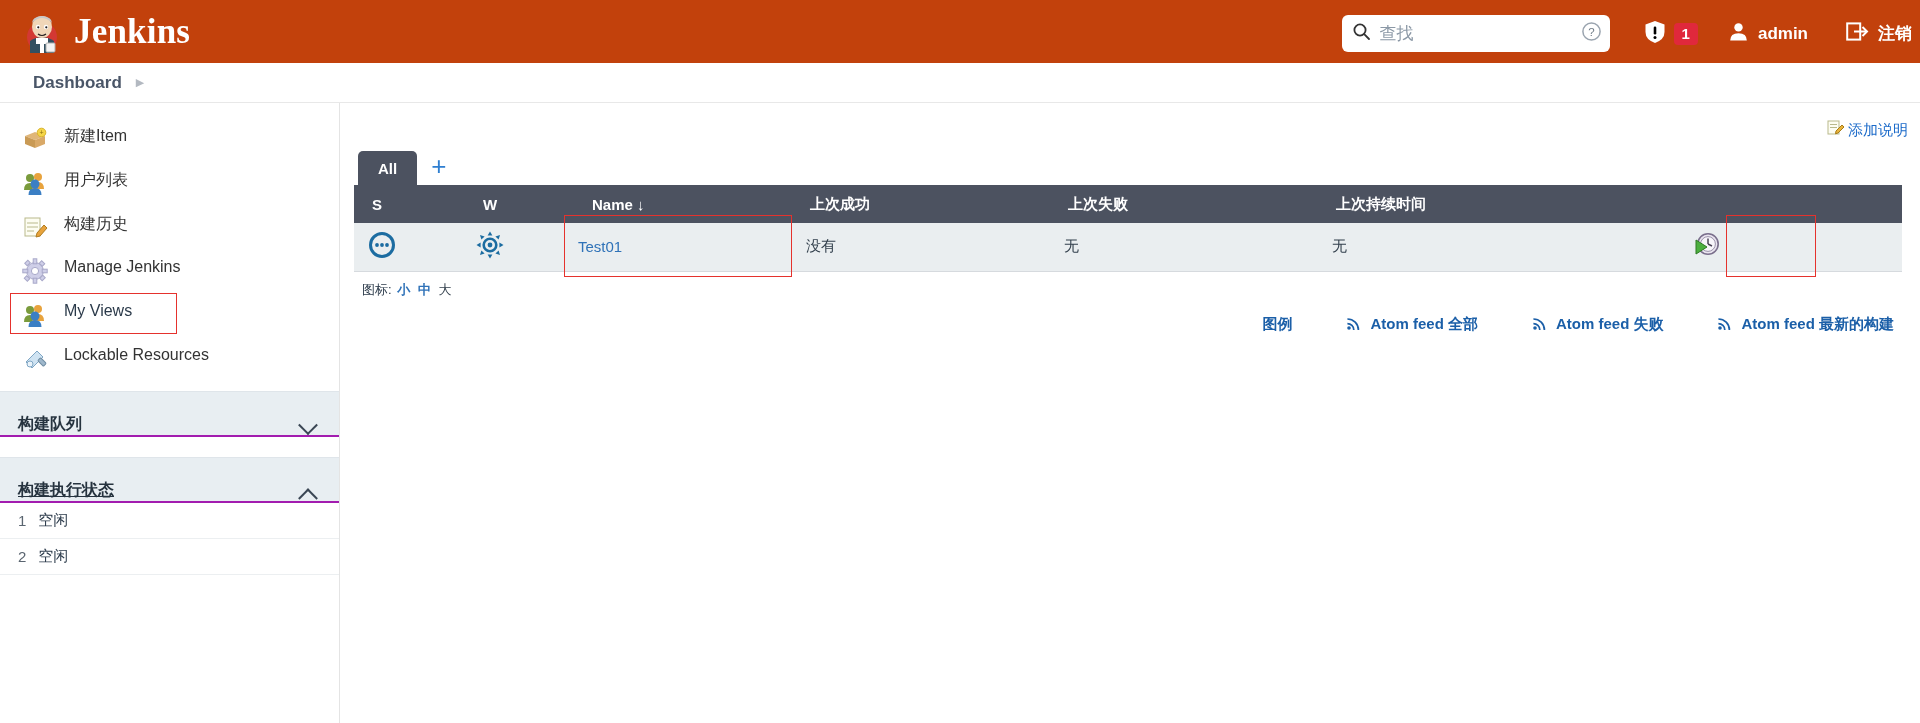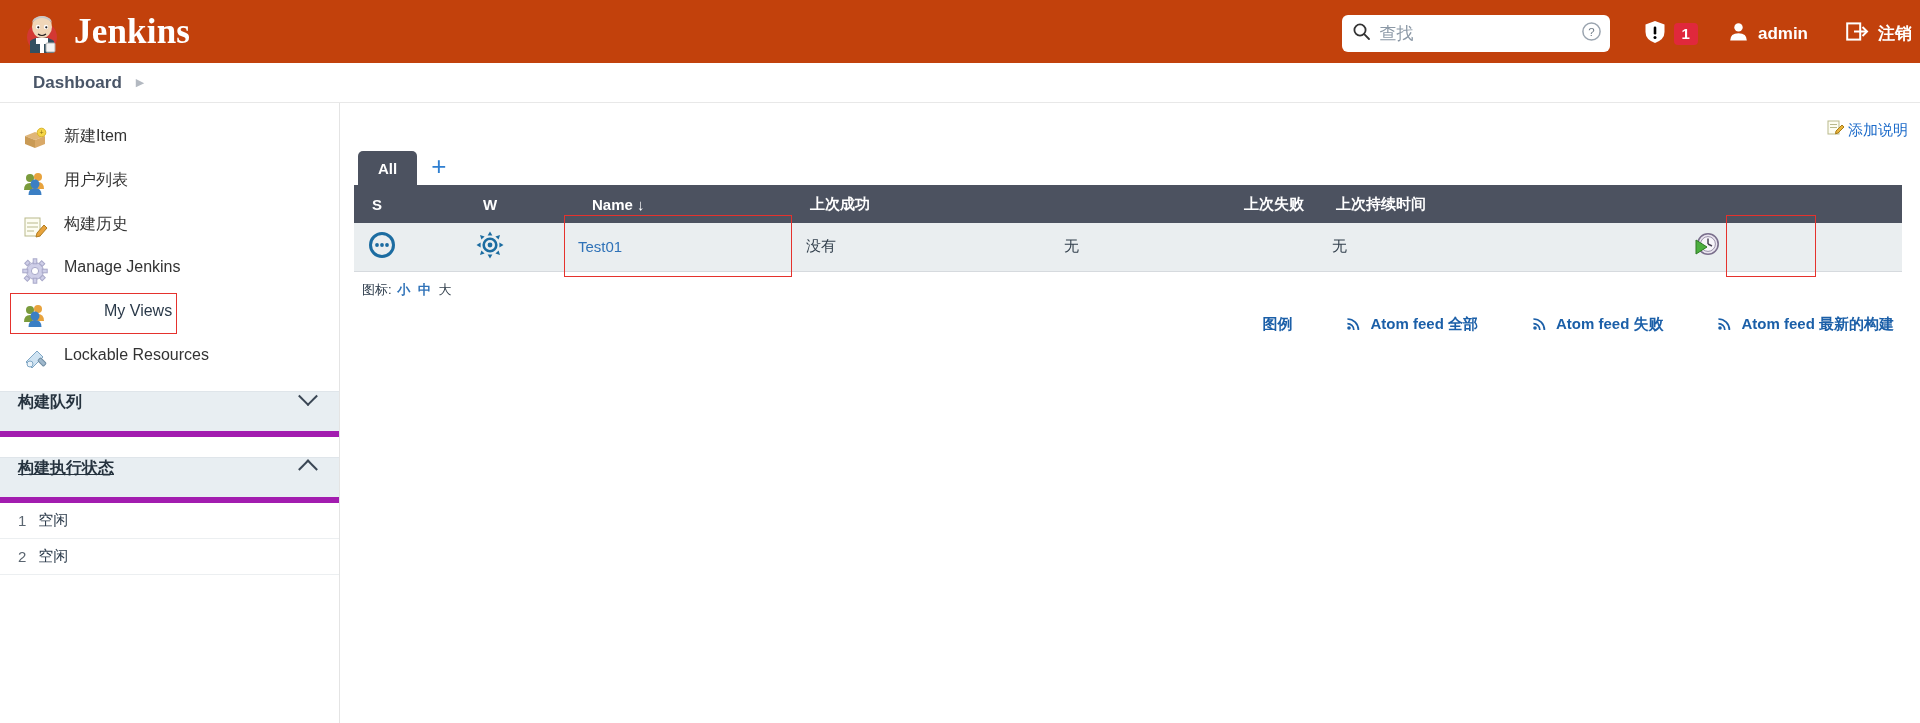--- a/index.html
+++ b/index.html
@@ -59,30 +59,30 @@
   .page { display: flex; height: 620px; position: relative; }
 
   
   .sidebar { width: 340px; background: #fff; border-right: 1px solid #e4e4e4; position: relative; }
   .side-nav { padding: 14px 0 10px 0; }
   .side-item {
     display: flex; align-items: flex-start; gap: 16px;
     padding: 9px 0 9px 22px; position: relative; cursor: pointer;
   }
   .side-item .label { font-size: 16px; color: #333; }
-  .side-item .label.dark { color: #2b3a4a; margin-left: 40px; }
+  .side-item .label.dark { color: #2b3a4a; }
   .side-item.outlined::after {
     content: ""; position: absolute; left: 10px; top: 0px;
     width: 165px; height: 39px; border: 1.6px solid #e5322d; pointer-events: none;
   }
   .ico { width: 26px; height: 26px; position: relative; flex: 0 0 26px; }
 
   .panel-head {
-    background: #e8eef2; border-top: 1px solid #dfe5ea; border-bottom: 6px solid #a21caf;
-    height: 46px; display: flex; align-items: flex-start; justify-content: space-between;
+    background: #e8eef2; border-top: 1px solid #dfe5ea; border-bottom: 2px solid #a21caf;
+    height: 46px; display: flex; align-items: flex-end; justify-content: space-between;
     padding: 0 24px 0 18px; cursor: pointer;
   }
   .panel-head .ptitle { font-size: 16px; font-weight: 700; color: #26333f; }
   .panel-head .ptitle.underline { text-decoration: underline; }
   .chev { width: 14px; height: 14px; border-right: 2.4px solid #3a4654; border-bottom: 2.4px solid #3a4654; }
   .chev.down { transform: rotate(45deg) translate(-2px,-2px); }
   .chev.up { transform: rotate(-135deg) translate(-3px,-3px); }
   .panel-gap { height: 20px; background: #fff; }
   .exec-row {
     height: 36px; display: flex; align-items: center; gap: 12px;
@@ -111,21 +111,21 @@
 
   table.jobs { width: 100%; border-collapse: collapse; table-layout: fixed; }
   table.jobs thead th {
     background: #4c5260; color: #fff; font-size: 15px; font-weight: 700;
     text-align: left; height: 38px; padding: 0 14px;
   }
   table.jobs thead th.c-s { width: 62px; padding-left: 18px; }
   table.jobs thead th.c-w { width: 148px; text-align: center; }
   table.jobs thead th.c-name { width: 228px; padding-left: 28px; }
   table.jobs thead th.c-succ { width: 258px; padding-left: 18px; }
-  table.jobs thead th.c-fail { width: 268px; padding-left: 18px; text-align: right; }
+  table.jobs thead th.c-fail { width: 268px; padding-left: 18px; }
   table.jobs thead th.c-dur { width: 360px; padding-left: 18px; }
   table.jobs thead th.c-act { }
   table.jobs tbody td {
     background: #eaeef0; height: 48px; font-size: 15px; color: #33404d;
     padding: 0 14px; border-bottom: 1px solid #d6dade; position: relative;
   }
   td.cell-s { padding-left: 18px; }
   td.cell-w { text-align: center; }
   td.cell-name { padding-left: 28px; }
   td.cell-name a { color: #2f72b8; text-decoration: none; font-size: 15px; }

